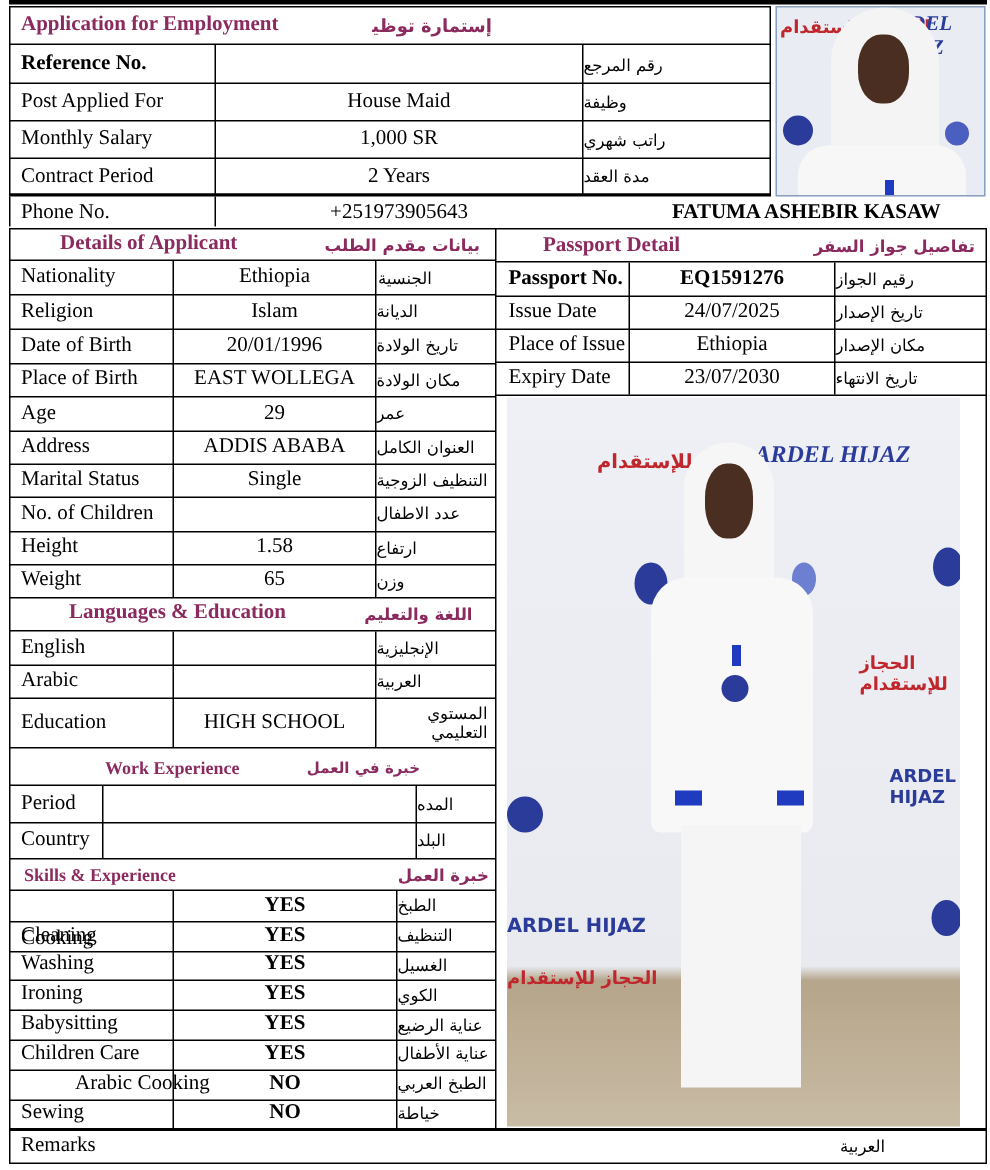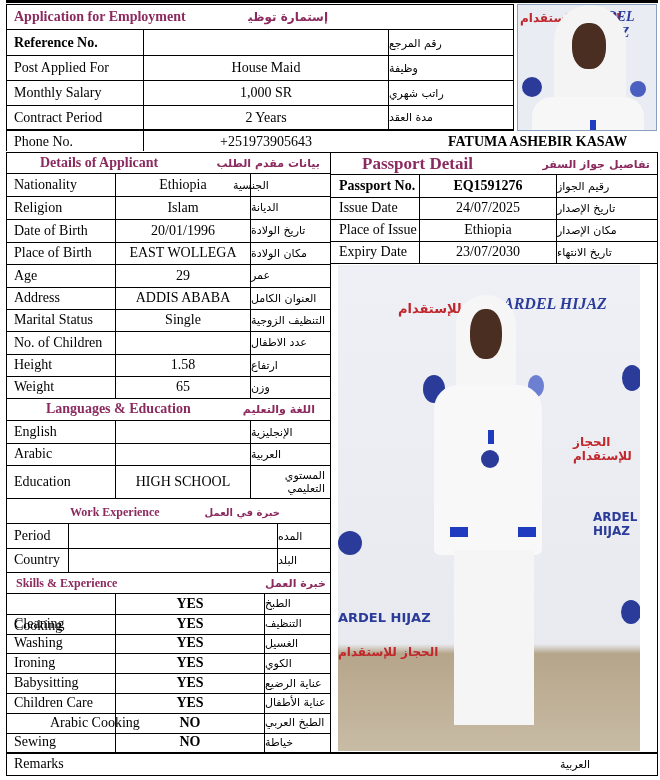--- a/index.html
+++ b/index.html
@@ -72,21 +72,21 @@
 
 <div class="abs box" style="left:6px;top:152px;width:652px;height:624px;"></div>
 <div class="vl" style="left:330px;top:152px;height:601px;"></div>
 
 <div class="cell hdr" style="left:40px;top:153px;height:20px;font-size:14px;">Details of Applicant</div>
 <div class="cell hdr ar" style="left:210px;top:153px;width:110px;height:20px;font-size:11px;">بيانات مقدم الطلب</div>
 <div class="hl" style="left:6px;top:173px;width:324px;"></div>
 
 <div id="details-rows"></div>
 
-<div class="cell hdr" style="left:362px;top:153px;height:22px;font-size:17px;">Passport Detail</div>
+<div class="cell hdr" style="left:362px;top:153px;height:22px;font-size:14px;">Passport Detail</div>
 <div class="cell hdr ar" style="left:520px;top:153px;width:130px;height:22px;font-size:11px;">تفاصيل جواز السفر</div>
 <div class="hl" style="left:330px;top:174px;width:328px;"></div>
 <div id="passport-rows"></div>
 
 <div class="photo" style="left:338px;top:265px;width:302px;height:486px;background:linear-gradient(#eef0f5 0%, #e8eaf0 78%, #b5a58a 80%, #c9bca5 100%);">
   <div class="abs brand-blue" style="left:165px;top:30px;font-size:16px;">ARDEL HIJAZ</div>
   <div class="abs brand-red" style="left:60px;top:36px;font-size:13px;">الحجاز للإستقدام</div>
   <div class="abs brand-red" style="left:235px;top:170px;font-size:12px;">الحجاز للإستقدام</div>
   <div class="abs brand-red" style="left:0px;top:380px;font-size:12px;">الحجاز للإستقدام</div>
   <div class="abs brand-blue" style="left:0px;top:345px;font-size:13px;font-style:normal;font-family:'DejaVu Sans',sans-serif;">ARDEL HIJAZ</div>
@@ -107,21 +107,21 @@
 </div>
 
 <div id="lang-rows"></div>
 
 <div class="hl" style="left:6px;top:752px;width:652px;height:2px;"></div>
 <div class="cell l" style="left:8px;top:753px;height:22px;">Remarks</div>
 <div class="cell r ar" style="left:560px;top:753px;width:96px;height:22px;">العربية</div>
 
 <div class="cell l" style="left:8px;top:174px;height:22px;">Nationality</div>
 <div class="cell c" style="left:116px;top:174px;width:134px;height:22px;">Ethiopia</div>
-<div class="cell r ar" style="left:233px;top:174px;width:78px;height:22px;text-align:center;">الجنسية</div>
+<div class="cell r ar" style="left:252px;top:174px;width:78px;height:22px;text-align:center;">الجنسية</div>
 <div class="hl" style="left:6px;top:196px;width:324px;"></div>
 <div class="cell l" style="left:8px;top:196px;height:23px;">Religion</div>
 <div class="cell c" style="left:116px;top:196px;width:134px;height:23px;">Islam</div>
 <div class="cell r ar" style="left:251px;top:196px;width:78px;height:23px;">الديانة</div>
 <div class="hl" style="left:6px;top:219px;width:324px;"></div>
 <div class="cell l" style="left:8px;top:219px;height:23px;">Date of Birth</div>
 <div class="cell c" style="left:116px;top:219px;width:134px;height:23px;">20/01/1996</div>
 <div class="cell r ar" style="left:251px;top:219px;width:78px;height:23px;">تاريخ الولادة</div>
 <div class="hl" style="left:6px;top:242px;width:324px;"></div>
 <div class="cell l" style="left:8px;top:242px;height:22px;">Place of Birth</div>

